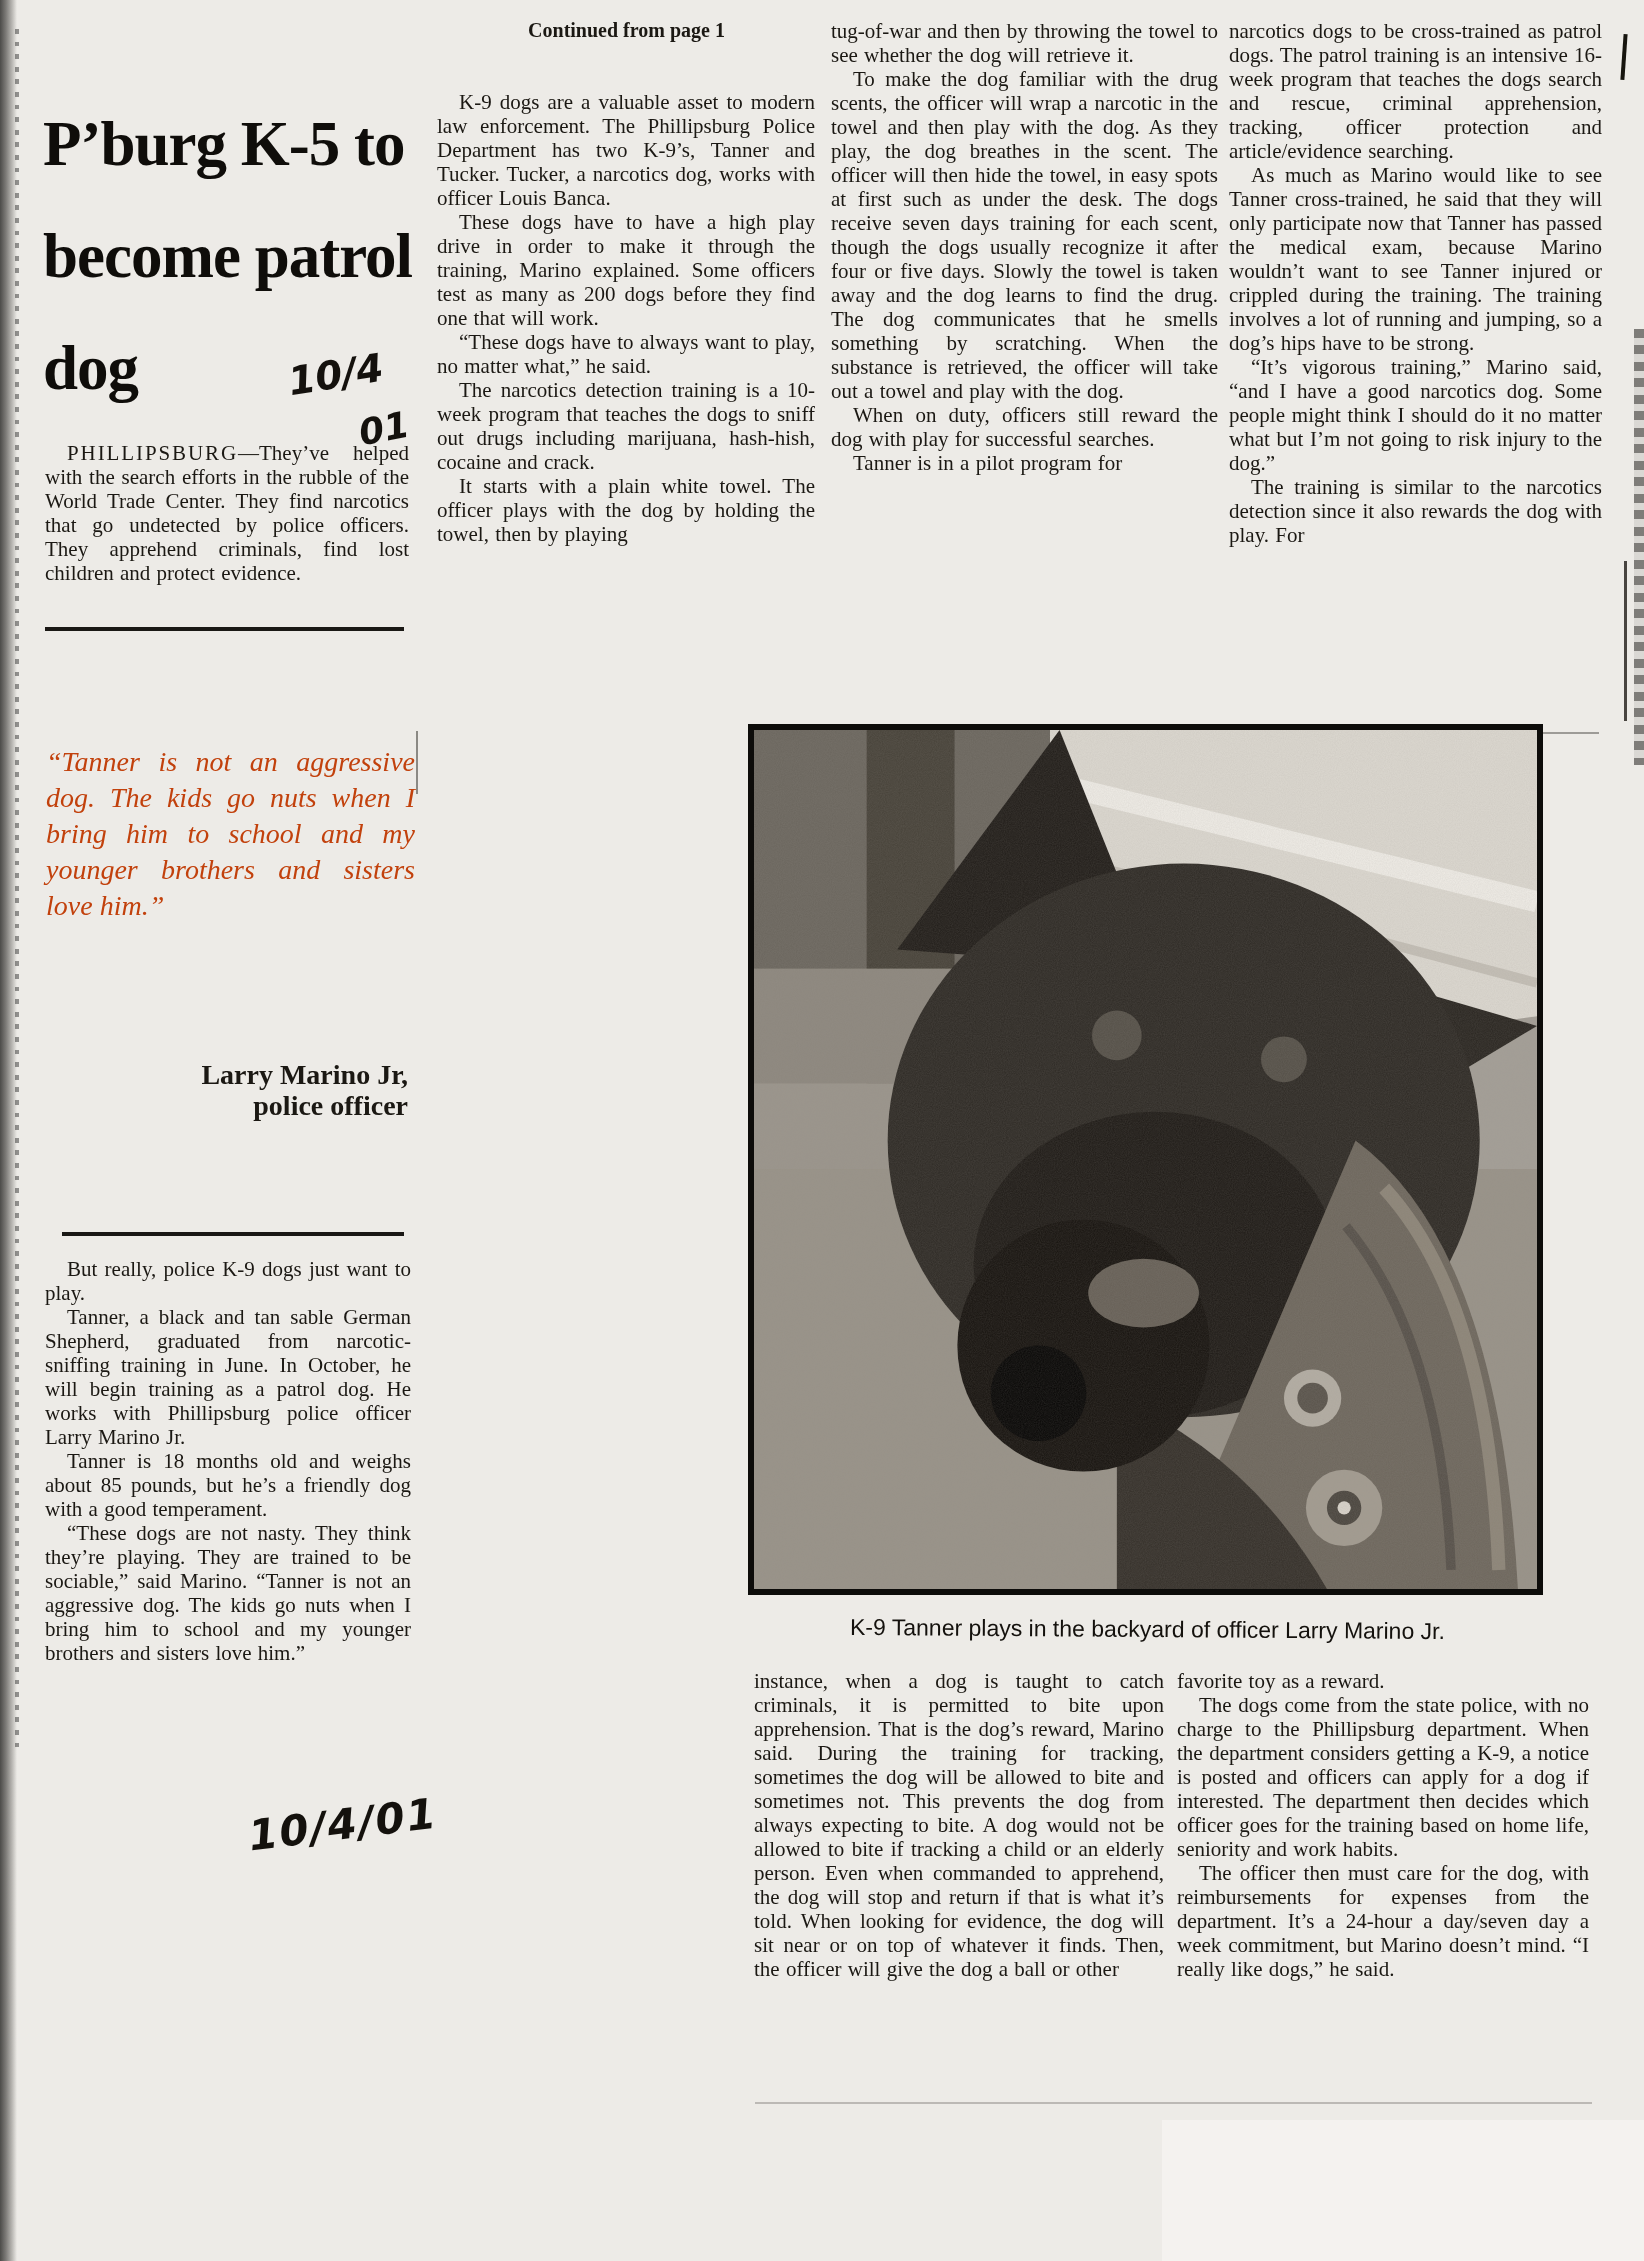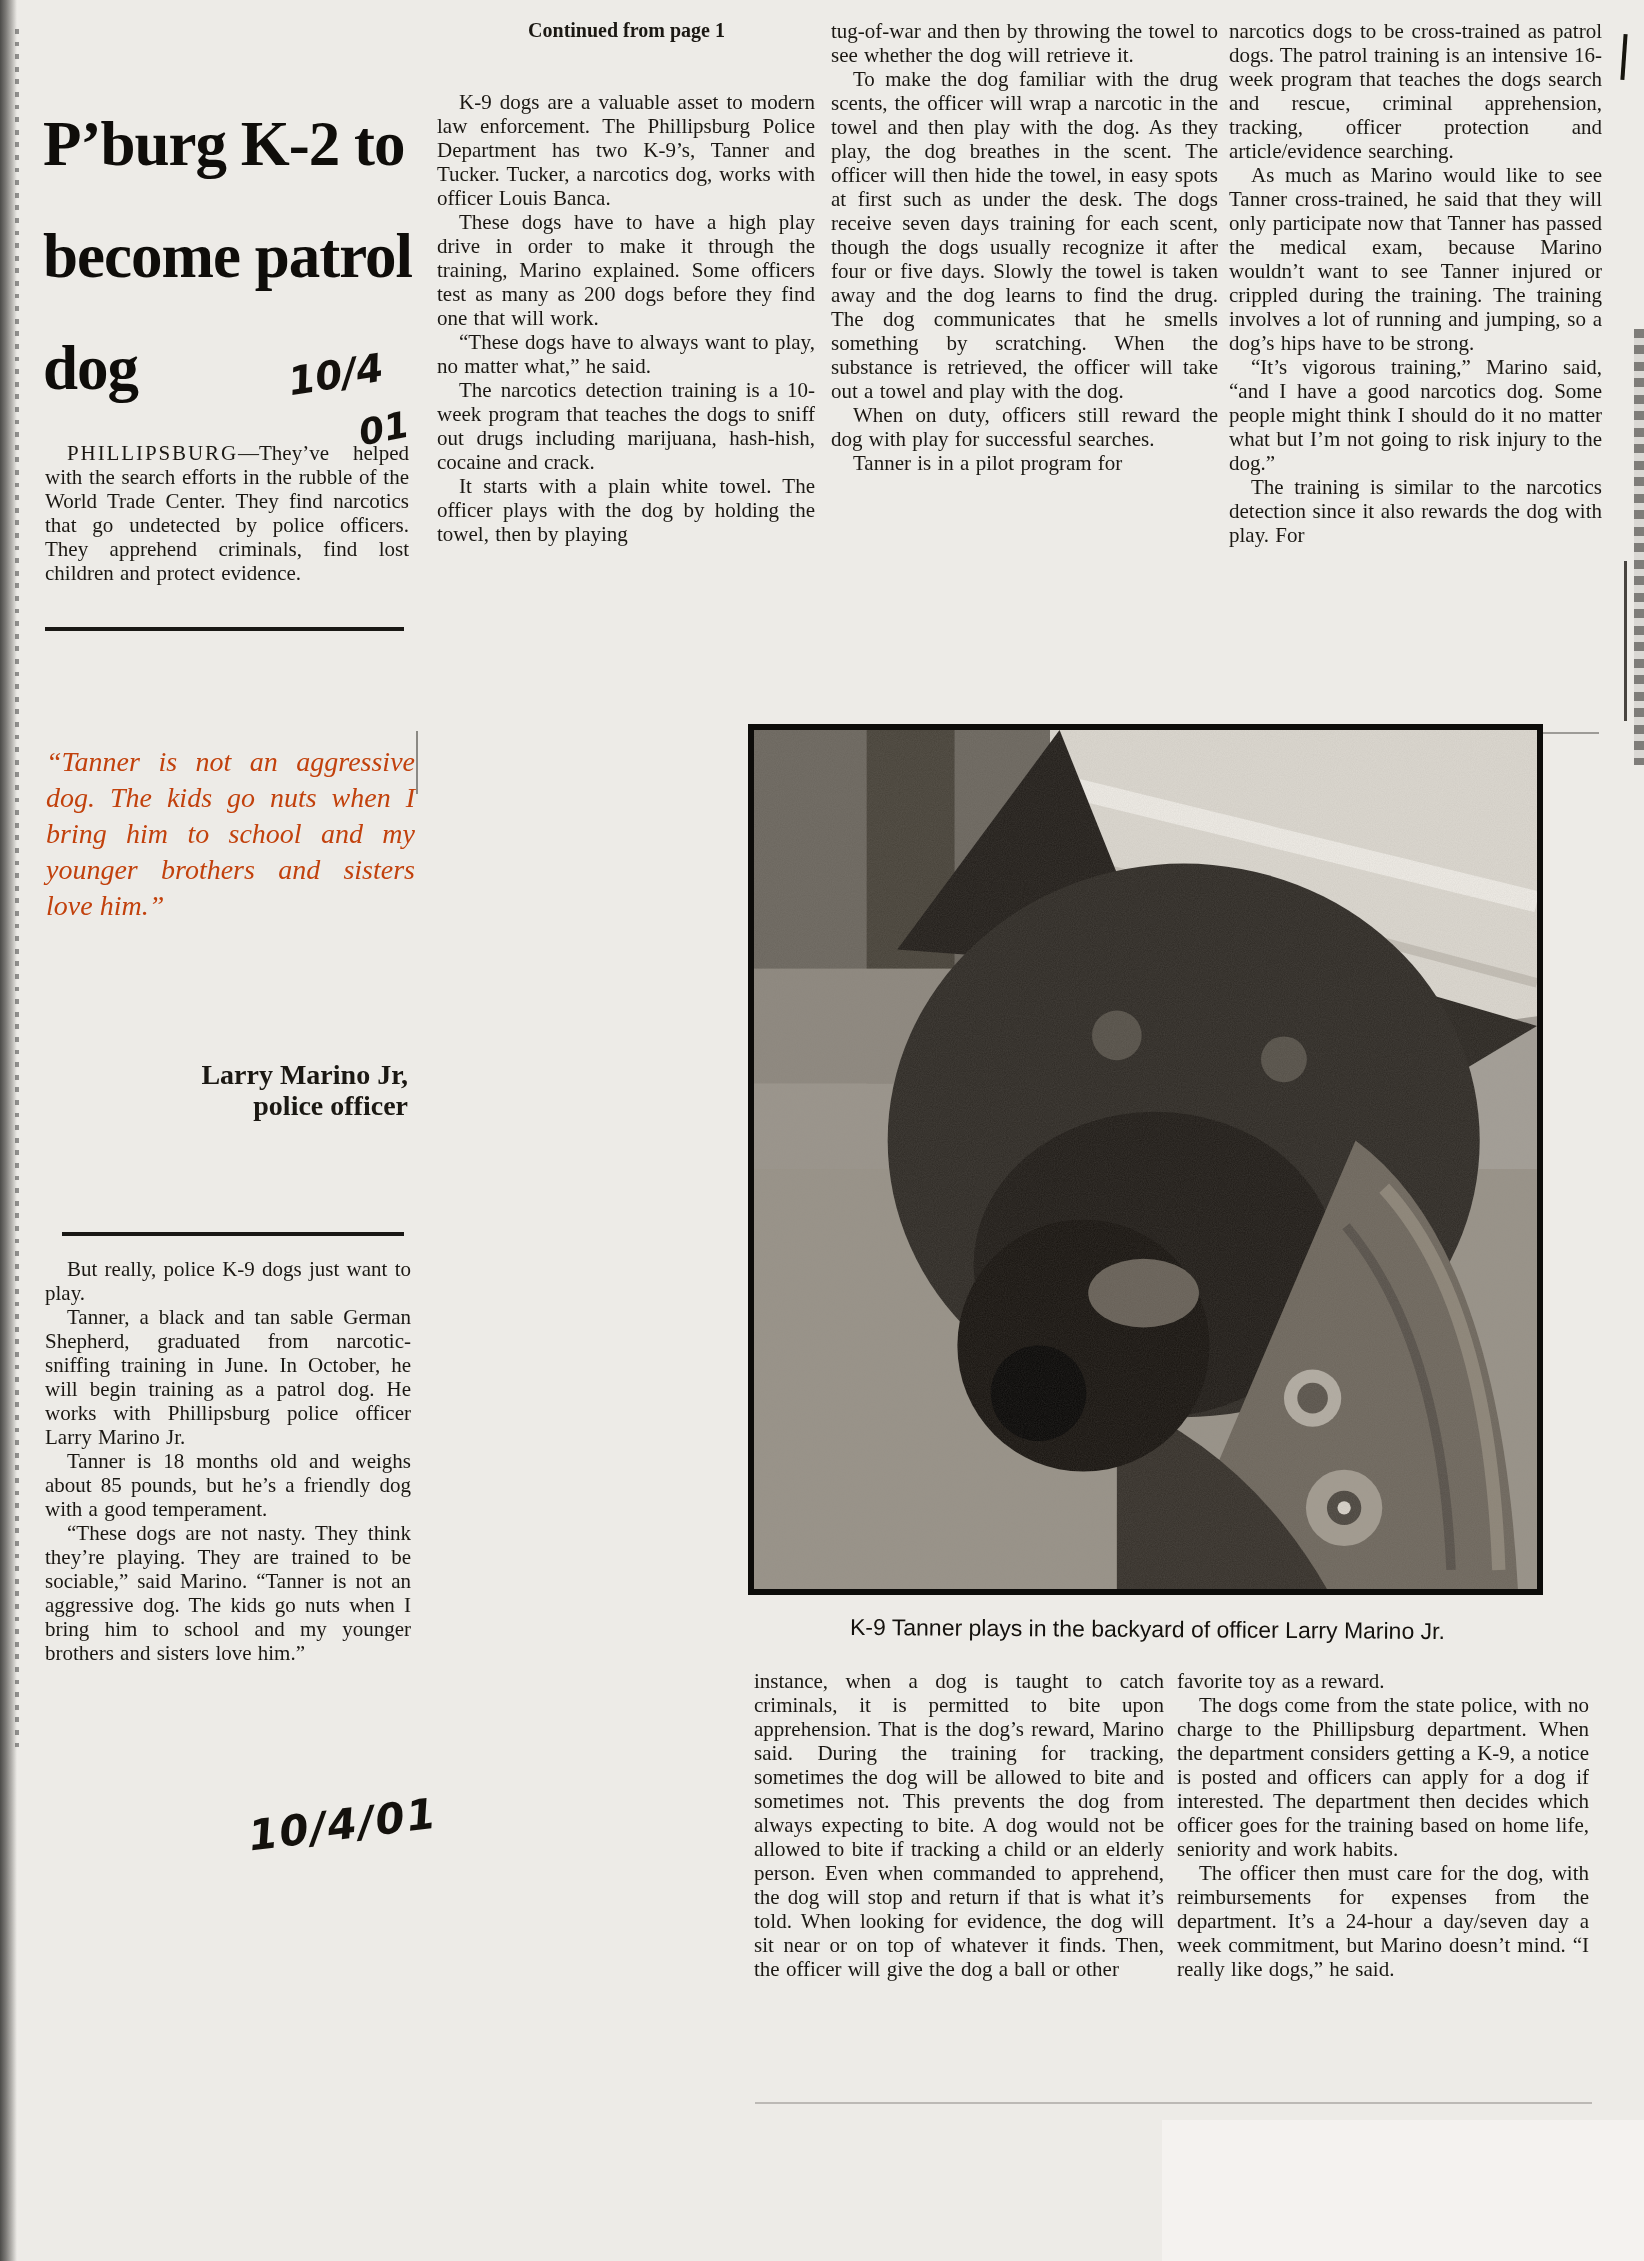--- a/index.html
+++ b/index.html
@@ -84,21 +84,21 @@
   <div class="edge-left"></div>
   <div class="edge-dots"></div>
   <div class="edge-right"></div>
   <div class="mark-apostrophe"></div>
   <div class="mark-right1"></div>
   <div class="mark-right2"></div>
   <div class="cutline1"></div>
   <div class="cutline2"></div>
   <div class="bright-patch"></div>
 
-  <h1 class="headline">P’burg K-2 to become patrol dog</h1>
+  <h1 class="headline">P’burg K-5 to become patrol dog</h1>
 
 
   <div class="hand hand-top1">10/4</div>
   <div class="hand hand-top2">01</div>
 
   <div class="intro body-text">
     <p class="indent">
       <span class="smallcaps">PHILLIPSBURG</span><span>—They’ve helped with the search efforts in the rubble of the World Trade Center. They find narcotics that go undetected by police officers. They apprehend criminals, find lost children and protect evidence.</span>
     </p>
   </div>

